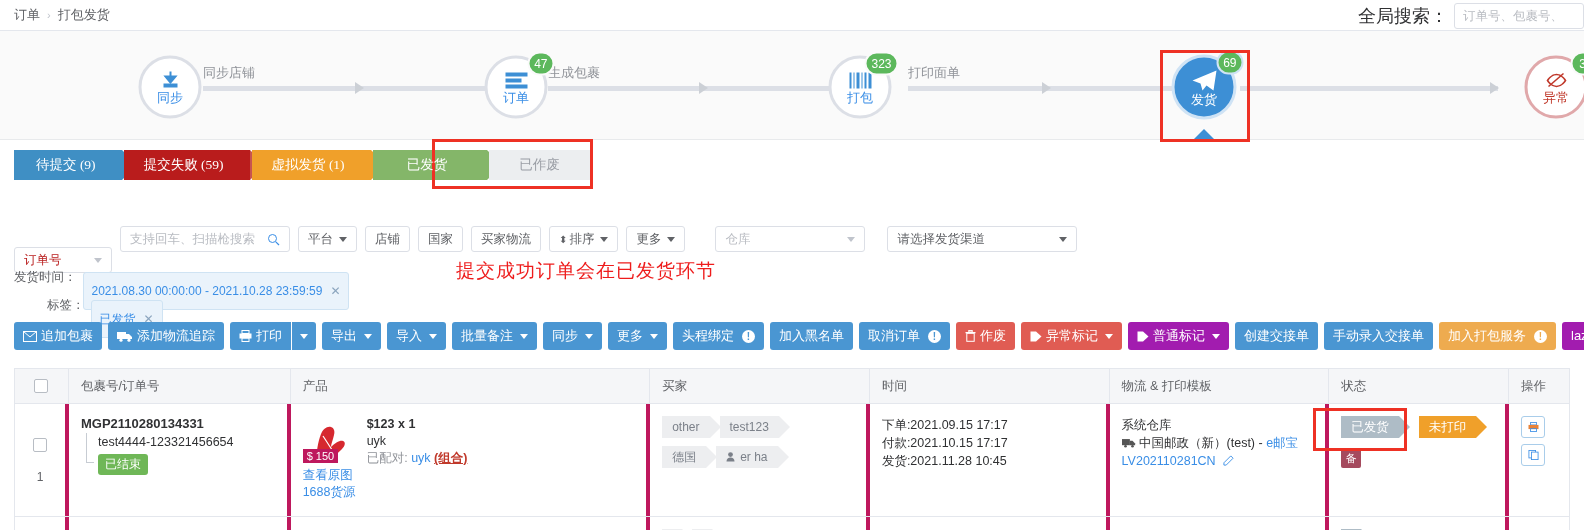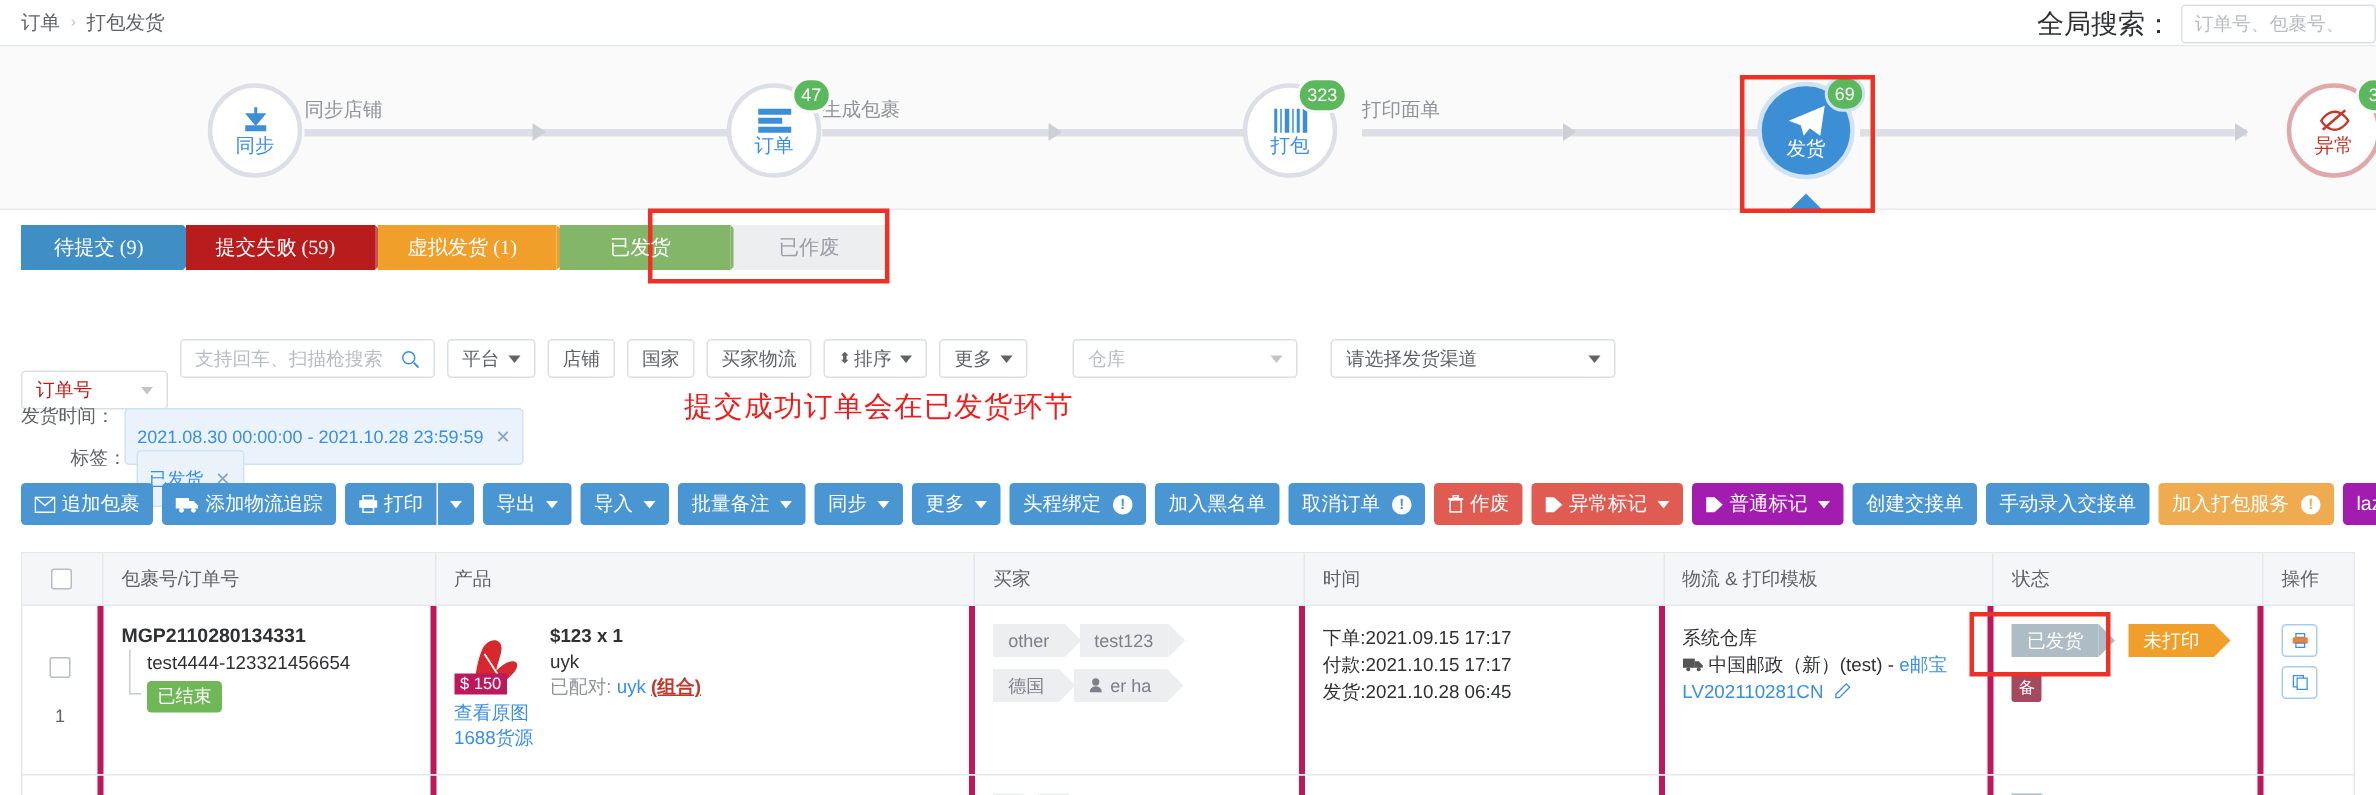--- a/index.html
+++ b/index.html
@@ -601,21 +601,21 @@
             </svg>
             <span>er ha</span>
           </span>
         </div>
       </div>
     </div>
 
     <div class="td c-time">
       <div class="time-line">下单:2021.09.15 17:17</div>
       <div class="time-line">付款:2021.10.15 17:17</div>
-      <div class="time-line">发货:2021.10.28 06:45</div>
+      <div class="time-line">发货:2021.11.28 10:45</div>
     </div>
 
     <div class="td c-logi">
       <div class="logi-line">系统仓库</div>
       <div class="logi-line">
         <svg width="14" height="10" viewBox="0 0 16 11" style="vertical-align:-1px;">
           <rect x="0" y="1" width="9" height="7" fill="#555"></rect>
           <path d="M9 3h3l3 3v2H9z" fill="#555"></path>
           <circle cx="4" cy="9.2" r="1.5" fill="#555"></circle>
             <circle cx="12" cy="9.2" r="1.5" fill="#555"></circle>

